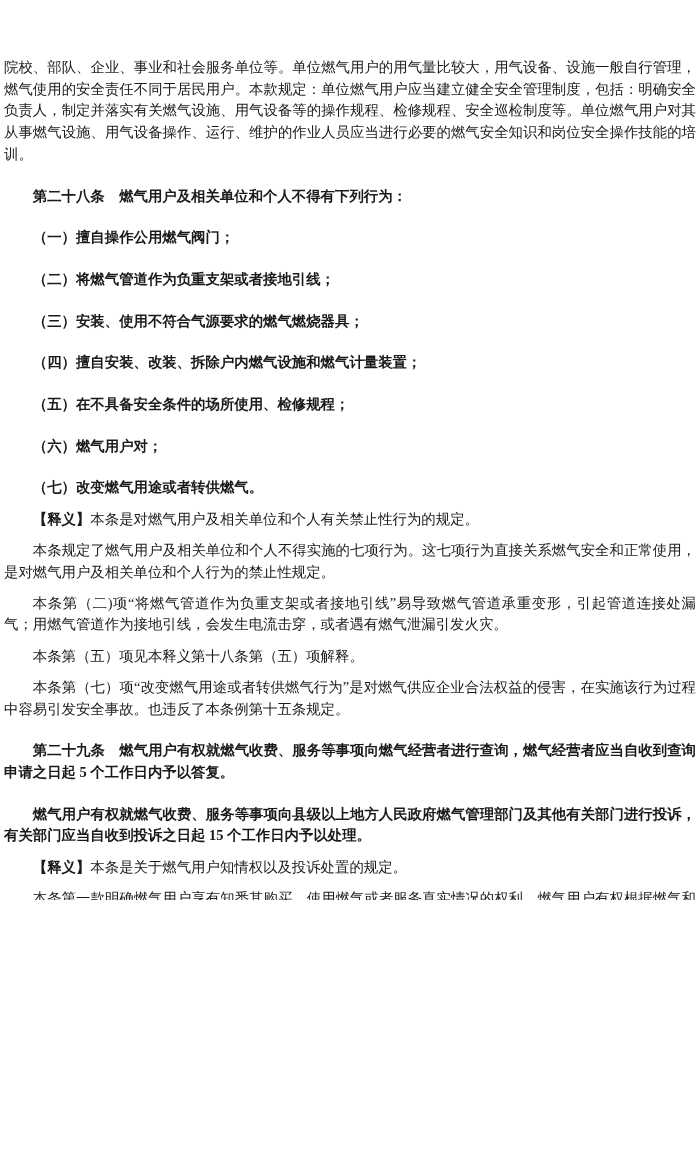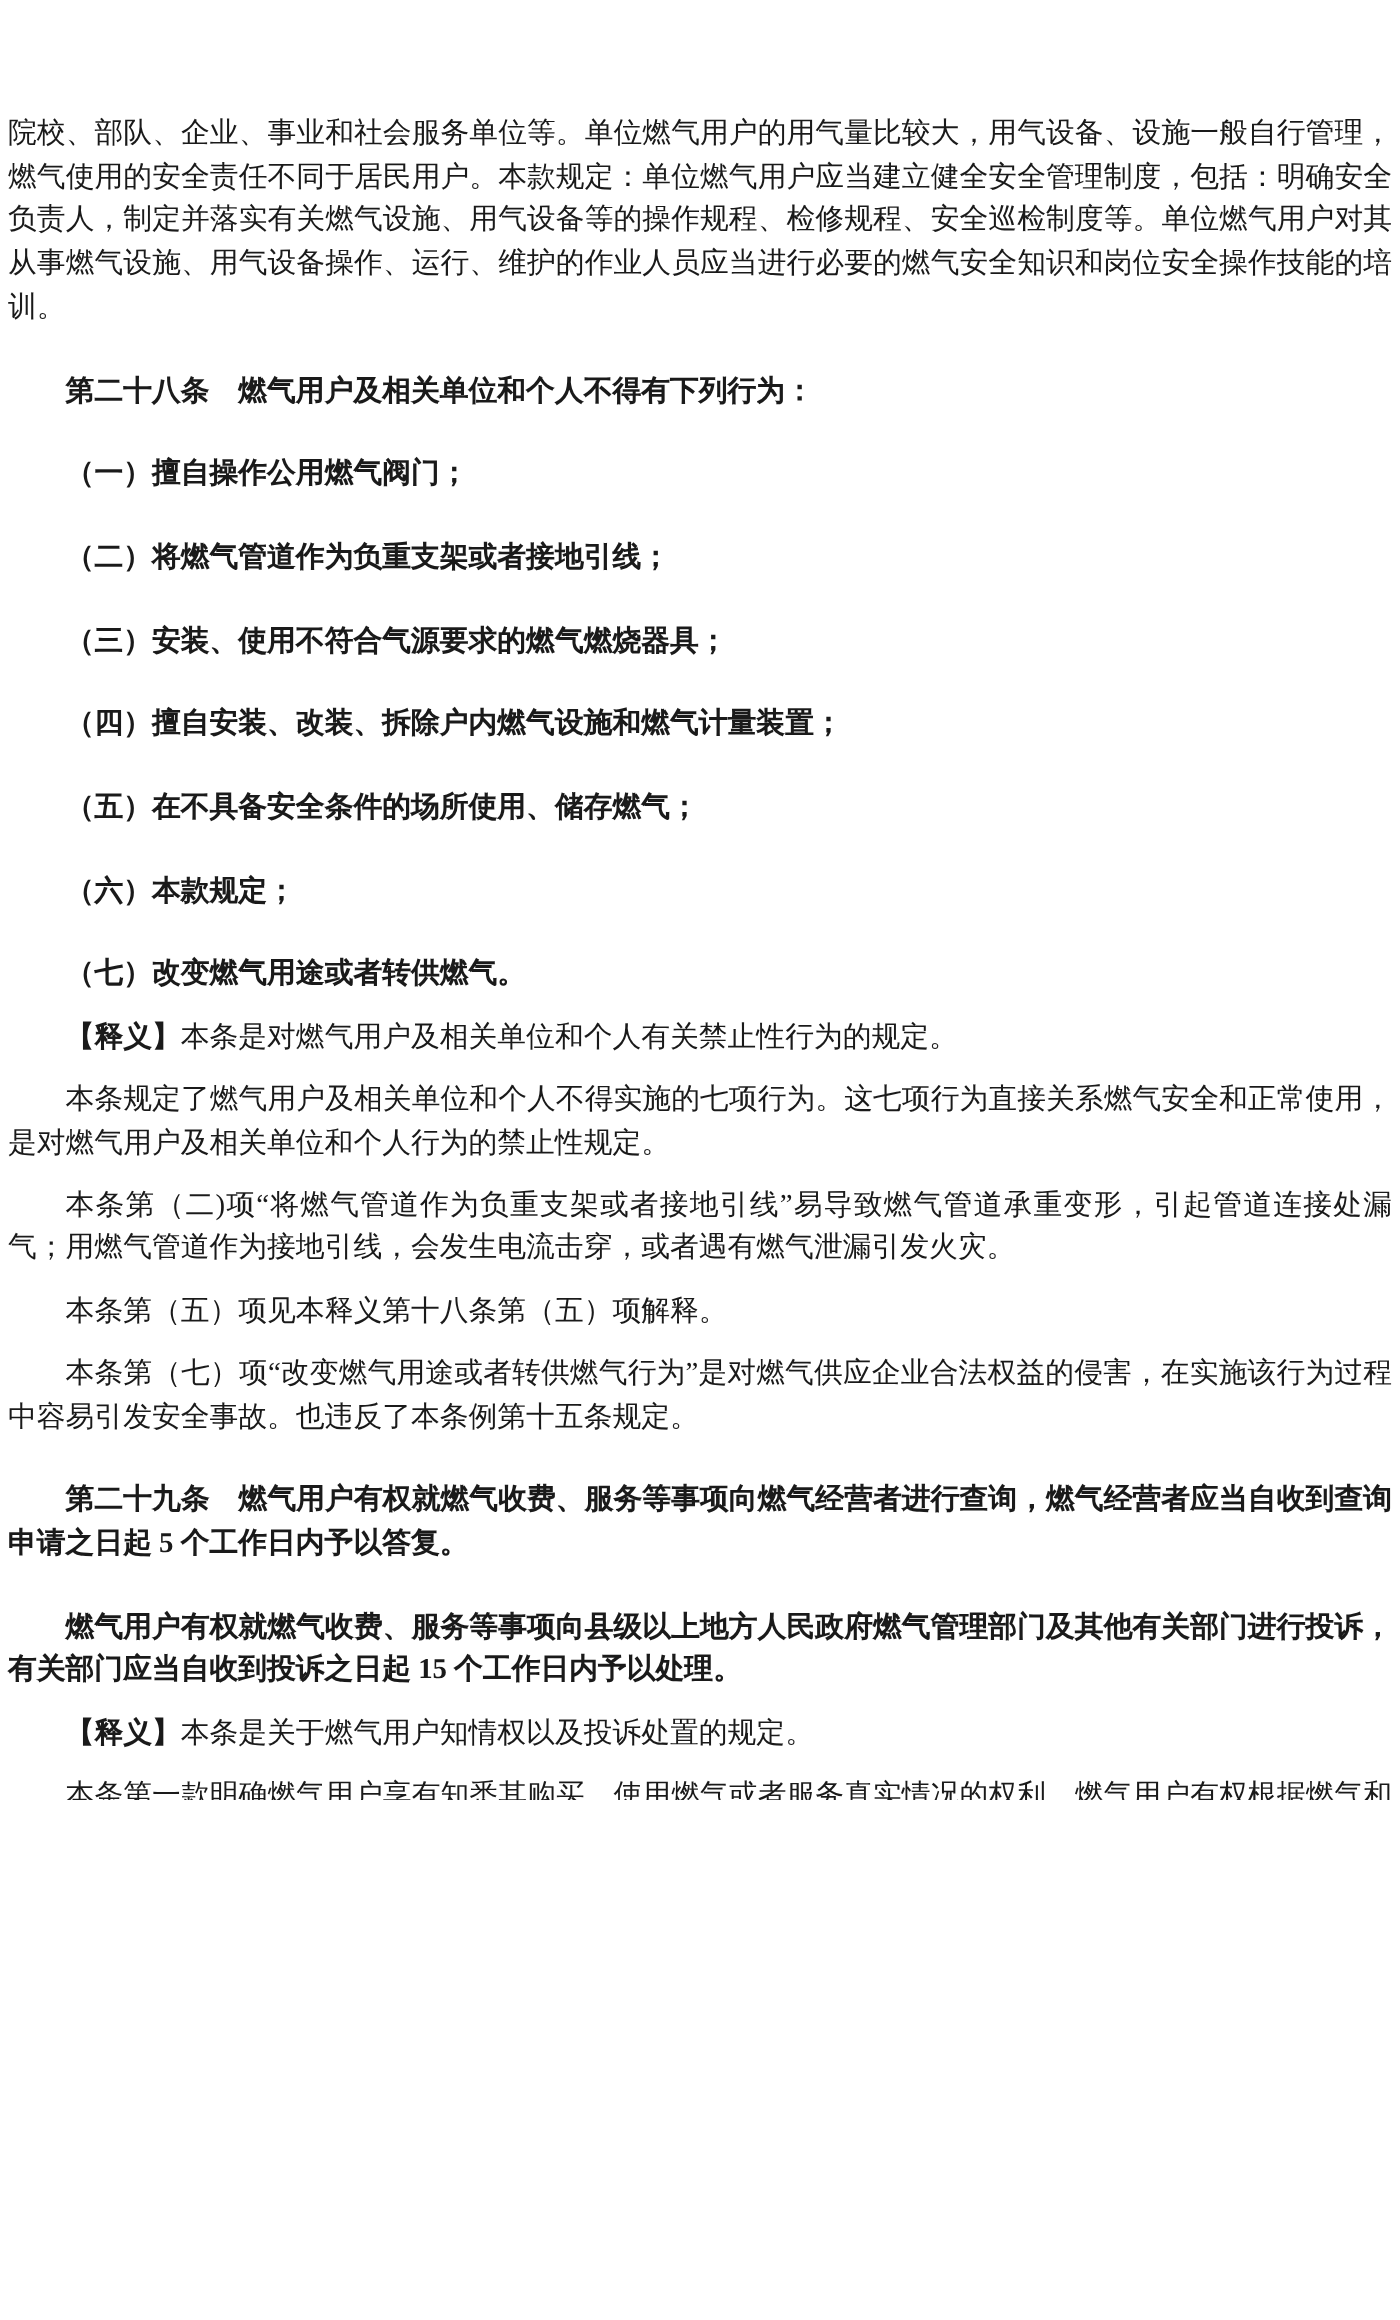--- a/index.html
+++ b/index.html
@@ -46,22 +46,22 @@
   <div class="content">
 
     <p class="para">院校、部队、企业、事业和社会服务单位等。单位燃气用户的用气量比较大，用气设备、设施一般自行管理，燃气使用的安全责任不同于居民用户。本款规定：单位燃气用户应当建立健全安全管理制度，包括：明确安全负责人，制定并落实有关燃气设施、用气设备等的操作规程、检修规程、安全巡检制度等。单位燃气用户对其从事燃气设施、用气设备操作、运行、维护的作业人员应当进行必要的燃气安全知识和岗位安全操作技能的培训。</p>
 
     <p class="para indent bold">第二十八条　燃气用户及相关单位和个人不得有下列行为：</p>
 
     <p class="para indent bold">（一）擅自操作公用燃气阀门；</p>
     <p class="para indent bold">（二）将燃气管道作为负重支架或者接地引线；</p>
     <p class="para indent bold">（三）安装、使用不符合气源要求的燃气燃烧器具；</p>
     <p class="para indent bold">（四）擅自安装、改装、拆除户内燃气设施和燃气计量装置；</p>
-    <p class="para indent bold">（五）在不具备安全条件的场所使用、储存燃气；</p>
-    <p class="para indent bold">（六）本款规定；</p>
+    <p class="para indent bold">（五）在不具备安全条件的场所使用、检修规程；</p>
+    <p class="para indent bold">（六）燃气用户对；</p>
     <p class="para indent bold">（七）改变燃气用途或者转供燃气。</p>
 
     <p class="para indent"><span class="shiyi-label">【释义】</span><span>本条是对燃气用户及相关单位和个人有关禁止性行为的规定。</span></p>
 
     <p class="para indent">本条规定了燃气用户及相关单位和个人不得实施的七项行为。这七项行为直接关系燃气安全和正常使用，是对燃气用户及相关单位和个人行为的禁止性规定。</p>
     <p class="para indent">本条第（二)项“将燃气管道作为负重支架或者接地引线”易导致燃气管道承重变形，引起管道连接处漏气；用燃气管道作为接地引线，会发生电流击穿，或者遇有燃气泄漏引发火灾。</p>
     <p class="para indent">本条第（五）项见本释义第十八条第（五）项解释。</p>
     <p class="para indent">本条第（七）项“改变燃气用途或者转供燃气行为”是对燃气供应企业合法权益的侵害，在实施该行为过程中容易引发安全事故。也违反了本条例第十五条规定。</p>
 
     <p class="para indent bold">第二十九条　燃气用户有权就燃气收费、服务等事项向燃气经营者进行查询，燃气经营者应当自收到查询申请之日起 5 个工作日内予以答复。</p>

